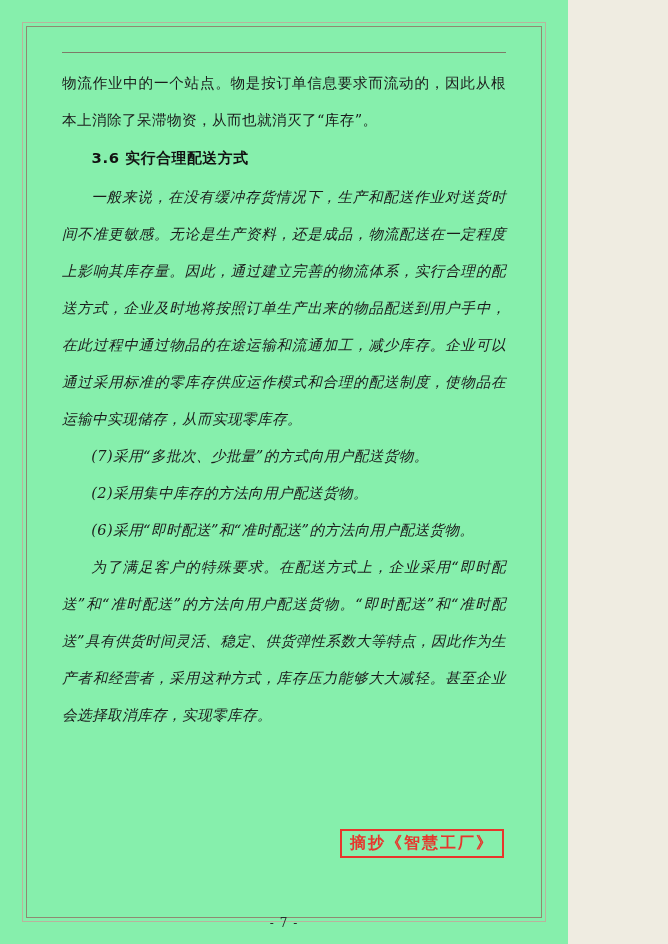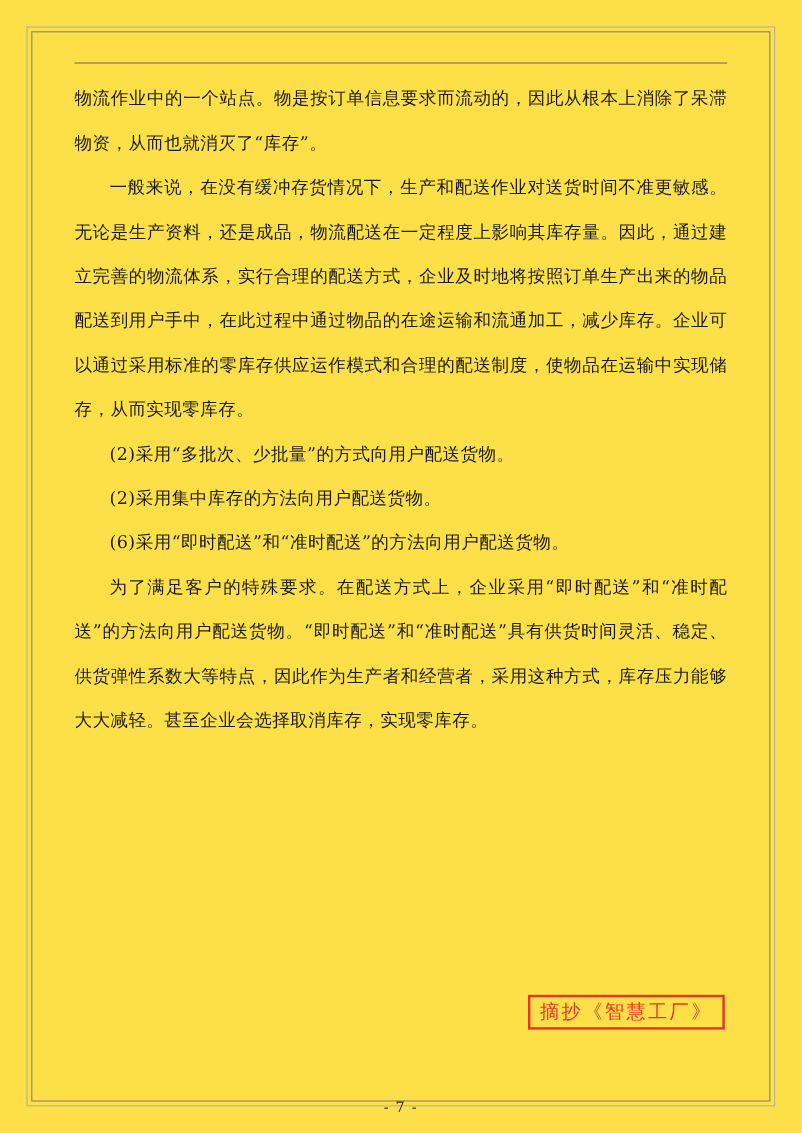--- a/index.html
+++ b/index.html
@@ -8,24 +8,24 @@
   }
   body {
     width: 668px;
     height: 944px;
     background: #efece1;
     font-family: "DejaVu Serif", "Liberation Serif", serif;
     overflow: hidden;
   }
   .page {
     position: relative;
-    width: 668px;
+    width: 568px;
     height: 944px;
     box-sizing: border-box;
-    background: #fde047;
+    background: #86efac;
   }
   
   .frame-outer {
     position: absolute;
     left: 22px;
     top: 22px;
     right: 22px;
     bottom: 22px;
     border: 1px solid #b9b39d;
     box-sizing: border-box;
@@ -61,39 +61,40 @@
     font-size: 14.6px;
     line-height: 37px;
     color: #1b1b1b;
     text-align: justify;
     text-justify: inter-ideograph;
     letter-spacing: 0.4px;
     font-family: "DejaVu Serif", "Liberation Serif", serif;
   }
   p.indent {
     text-indent: 2em;
+    font-style: italic;
   }
   h2.heading {
     margin: 0;
     font-size: 14.8px;
     line-height: 40px;
     font-weight: bold;
     color: #121212;
     text-indent: 2em;
     letter-spacing: 0.6px;
     font-family: "DejaVu Sans", "Liberation Sans", sans-serif;
   }
   .stamp {
     position: absolute;
     right: 2px;
     bottom: 26px;
     border: 2px solid #e8352c;
     color: #e8352c;
     font-size: 16px;
-    font-weight: normal;
+    font-weight: bold;
     letter-spacing: 2px;
     padding: 4px 8px 5px 8px;
     font-family: "DejaVu Sans", "Liberation Sans", sans-serif;
     background: transparent;
     line-height: 1;
     white-space: nowrap;
   }
   .footer {
     position: absolute;
     left: 0;
@@ -112,24 +113,25 @@
 <div class="page">
 
   <div class="frame-outer"></div>
   <div class="frame-inner"></div>
   <div class="header-rule"></div>
 
   <div class="content">
 
     <p class="para">物流作业中的一个站点。物是按订单信息要求而流动的，因此从根本上消除了呆滞物资，从而也就消灭了“库存”。</p>
 
+    <h2 class="heading">3.6 实行合理配送方式</h2>
 
     <p class="para indent">一般来说，在没有缓冲存货情况下，生产和配送作业对送货时间不准更敏感。无论是生产资料，还是成品，物流配送在一定程度上影响其库存量。因此，通过建立完善的物流体系，实行合理的配送方式，企业及时地将按照订单生产出来的物品配送到用户手中，在此过程中通过物品的在途运输和流通加工，减少库存。企业可以通过采用标准的零库存供应运作模式和合理的配送制度，使物品在运输中实现储存，从而实现零库存。</p>
 
-    <p class="para indent">(2)采用“多批次、少批量”的方式向用户配送货物。</p>
+    <p class="para indent">(7)采用“多批次、少批量”的方式向用户配送货物。</p>
 
 
     <p class="para indent">(2)采用集中库存的方法向用户配送货物。</p>
 
 
     <p class="para indent">(6)采用“即时配送”和“准时配送”的方法向用户配送货物。</p>
 
     <p class="para indent">为了满足客户的特殊要求。在配送方式上，企业采用“即时配送”和“准时配送”的方法向用户配送货物。“即时配送”和“准时配送”具有供货时间灵活、稳定、供货弹性系数大等特点，因此作为生产者和经营者，采用这种方式，库存压力能够大大减轻。甚至企业会选择取消库存，实现零库存。</p>
 
     <div class="stamp">摘抄《智慧工厂》</div>

